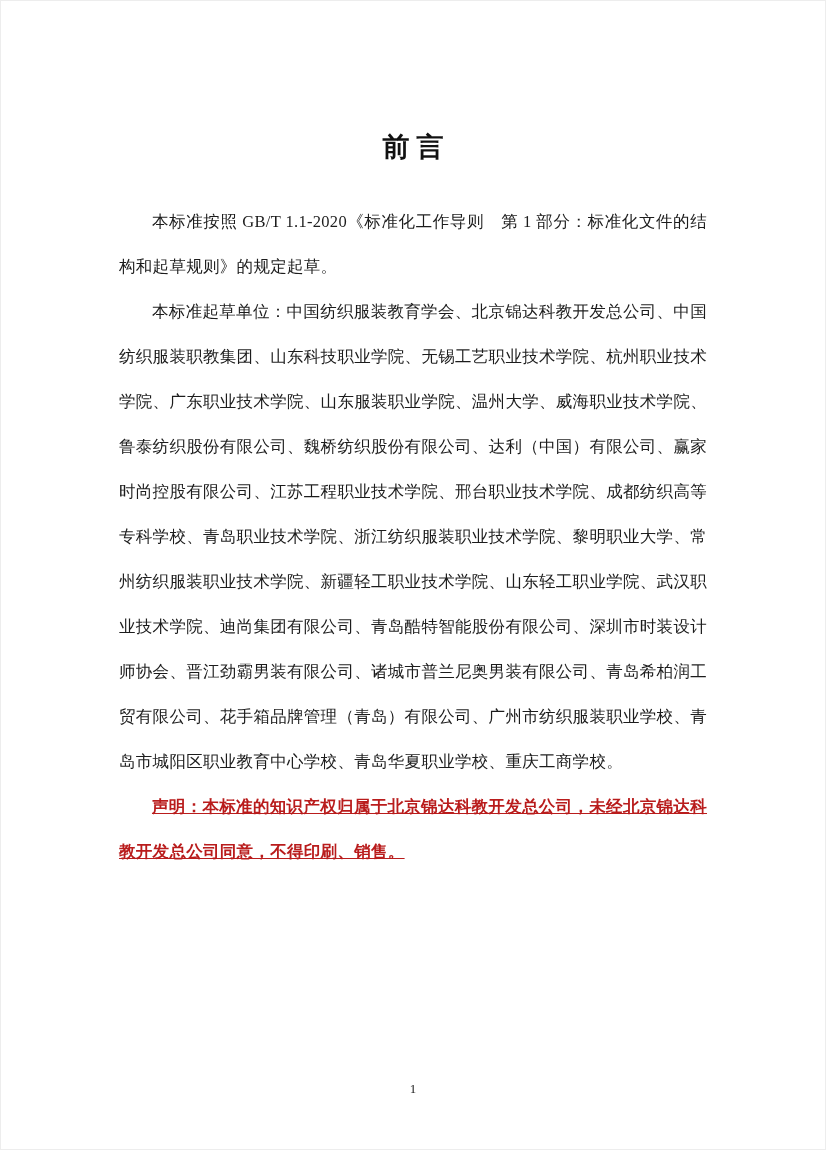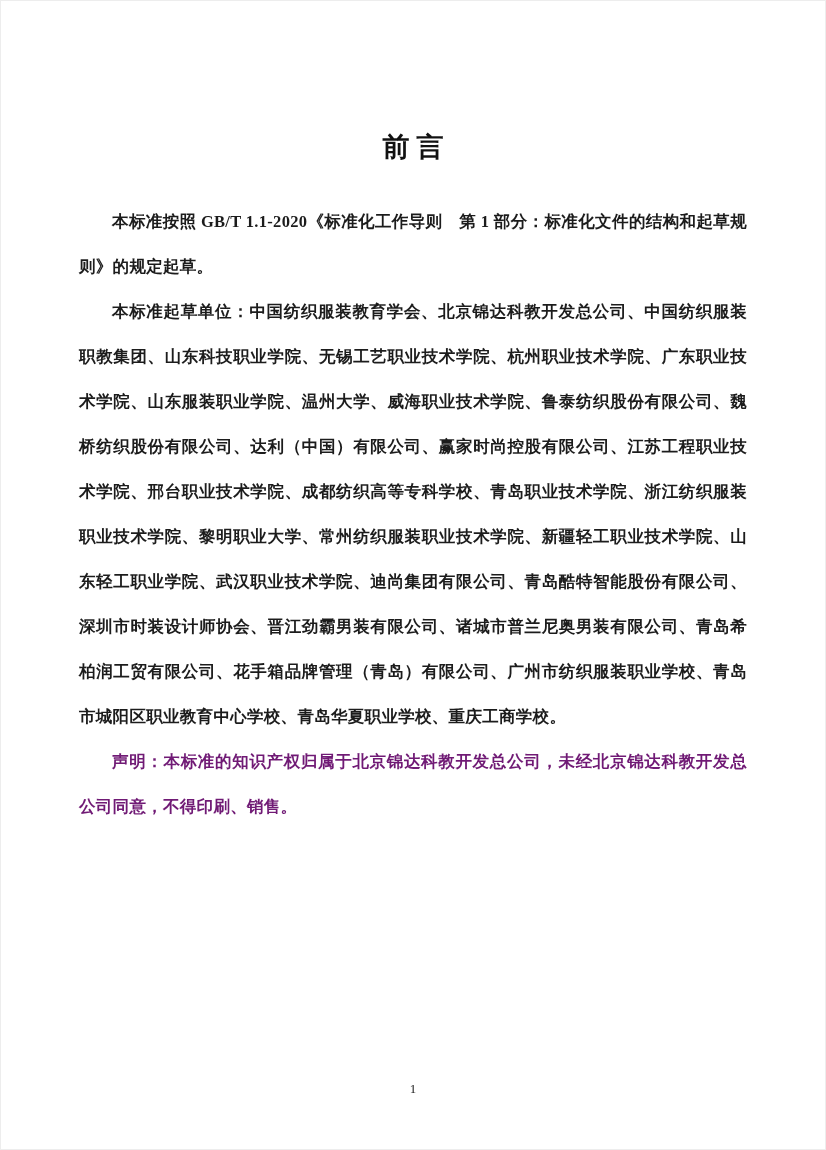--- a/index.html
+++ b/index.html
@@ -14,21 +14,21 @@
     box-sizing: border-box;
     background: #ffffff;
     border: 1px solid #ededed;
     overflow: hidden;
     font-family: "Liberation Serif", "DejaVu Serif", serif;
     color: #1c1c1c;
   }
   .content {
     box-sizing: border-box;
     width: 100%;
-    padding: 0 78px;
+    padding: 0 118px;
     margin-top: 12px;
   }
   .title {
     margin: 130px 0 36px 0;
     text-align: center;
     font-family: "Liberation Sans", "DejaVu Sans", sans-serif;
     font-weight: 700;
     font-size: 27px;
     line-height: 32px;
     letter-spacing: 7px;
@@ -36,25 +36,25 @@
     color: #111111;
   }
   .para {
     margin: 0;
     font-size: 16.5px;
     line-height: 45px;
     text-align: justify;
     text-indent: 2em;
     letter-spacing: 0.3px;
     word-break: break-all;
-    font-weight: bold;
   }
   .para.bold {
     font-weight: 700;
-    color: #701a75;
+    color: #b91c1c;
+    text-decoration: underline;
   }
   .page-number {
     position: absolute;
     left: 0;
     right: 0;
     bottom: 52px;
     text-align: center;
     font-size: 13px;
     color: #222222;
     font-family: "Liberation Serif", "DejaVu Serif", serif;

